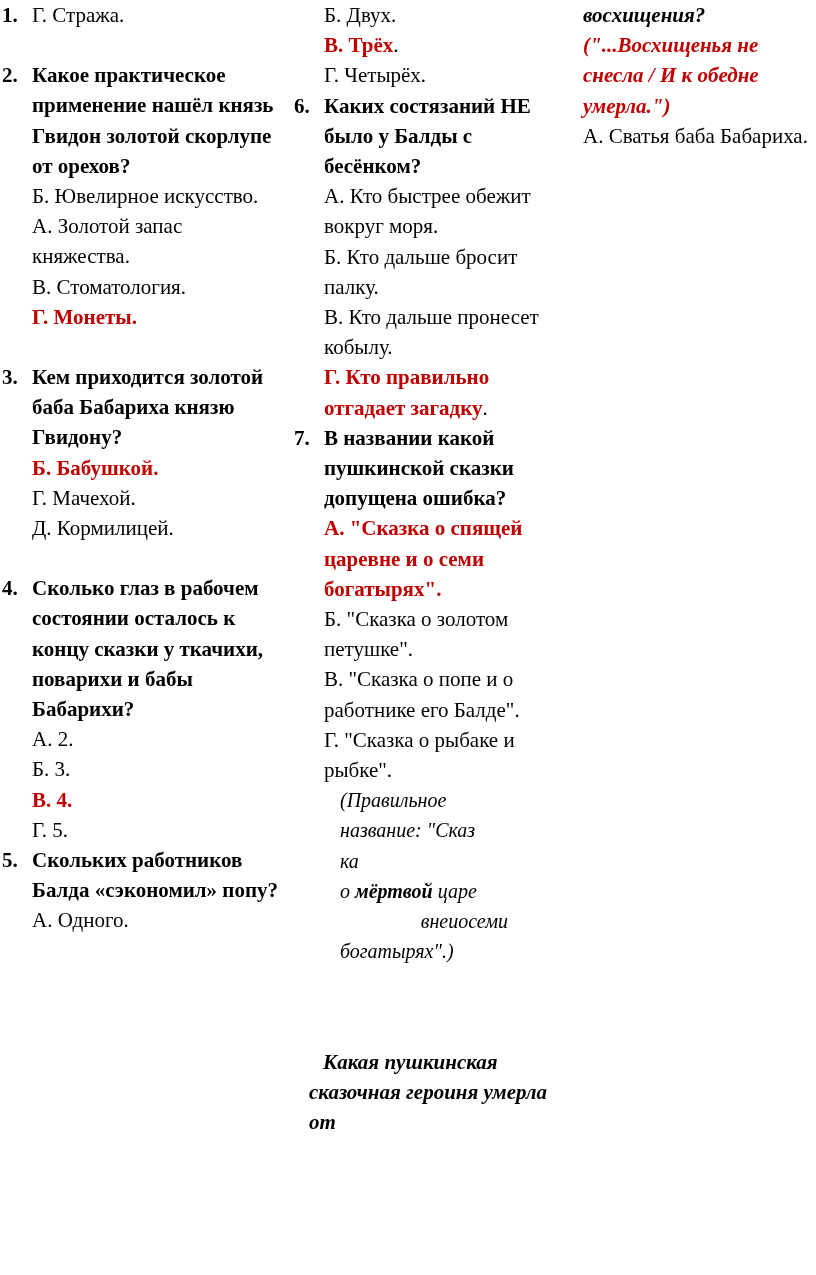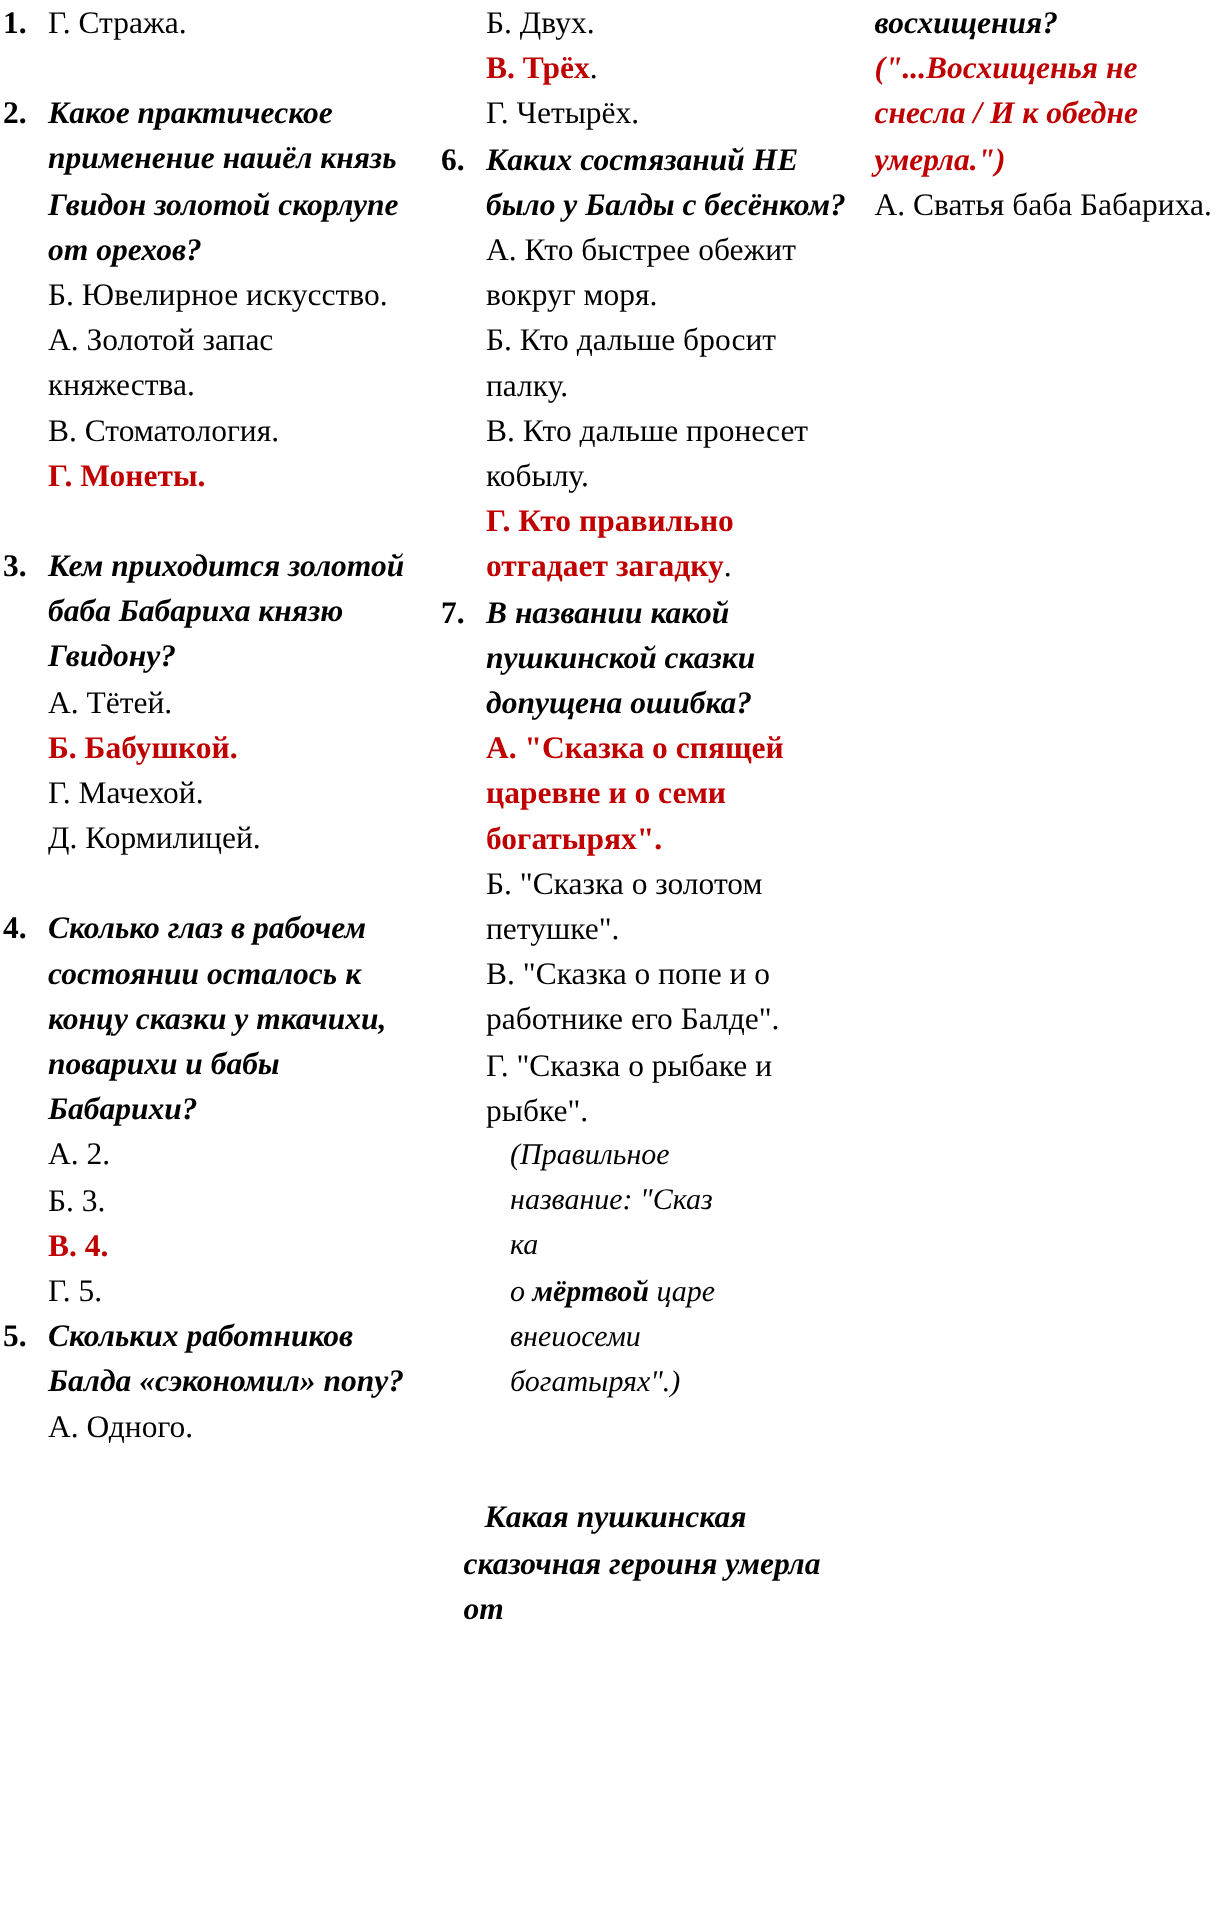--- a/index.html
+++ b/index.html
@@ -50,21 +50,20 @@
     position: absolute;
     left: 0;
     top: 0;
     font-weight: bold;
     font-style: normal;
     font-size: 21px;
     line-height: 30.2px;
   }
   .q .qtext {
     font-weight: bold;
-    font-style: italic;
     display: block;
   }
   
   .opts {
     padding-left: 30px;
   }
   .opt {
     display: block;
     font-size: 21px;
     line-height: 30.2px;
@@ -80,31 +79,32 @@
     padding-left: 46px;
     font-style: italic;
     font-size: 20px;
     line-height: 30.2px;
     text-align: justify;
   }
   .note .bi { font-weight: bold; }
   .note-line { display: block; }
   .justified-line {
     display: flex;
-    justify-content: flex-start;
+    justify-content: flex-end;
     width: 168px;
   }
 
   .bi-block {
     font-weight: bold;
     font-style: italic;
     font-size: 21px;
     line-height: 30.2px;
     padding-left: 15px;
     text-indent: 14px;
+    margin-top: 20px;
   }
   .bi-plain {
     font-weight: bold;
     font-style: italic;
     font-size: 21px;
     line-height: 30.2px;
   }
   .redq {
     color: #C00000;
     font-weight: bold;
@@ -139,21 +139,20 @@
         <span class="opt red"><span>Г.</span> <span>Монеты.</span></span>
       </div>
 
       <div class="gap"></div>
 
       <div class="blk q">
         <span class="num">3.</span>
         <span class="qtext">Кем приходится золотой баба Бабариха князю Гвидону?</span>
       </div>
       <div class="opts">
-        <span class="opt"><span>А.</span> <span>Тётей.</span></span>
         <span class="opt red"><span>Б.</span> <span>Бабушкой.</span></span>
         <span class="opt"><span>Г.</span> <span>Мачехой.</span></span>
         <span class="opt"><span>Д.</span> <span>Кормилицей.</span></span>
       </div>
 
       <div class="gap"></div>
 
       <div class="blk q">
         <span class="num">4.</span>
         <span class="qtext">Сколько глаз в рабочем состоянии осталось к концу сказки у ткачихи, поварихи и бабы Бабарихи?</span>

